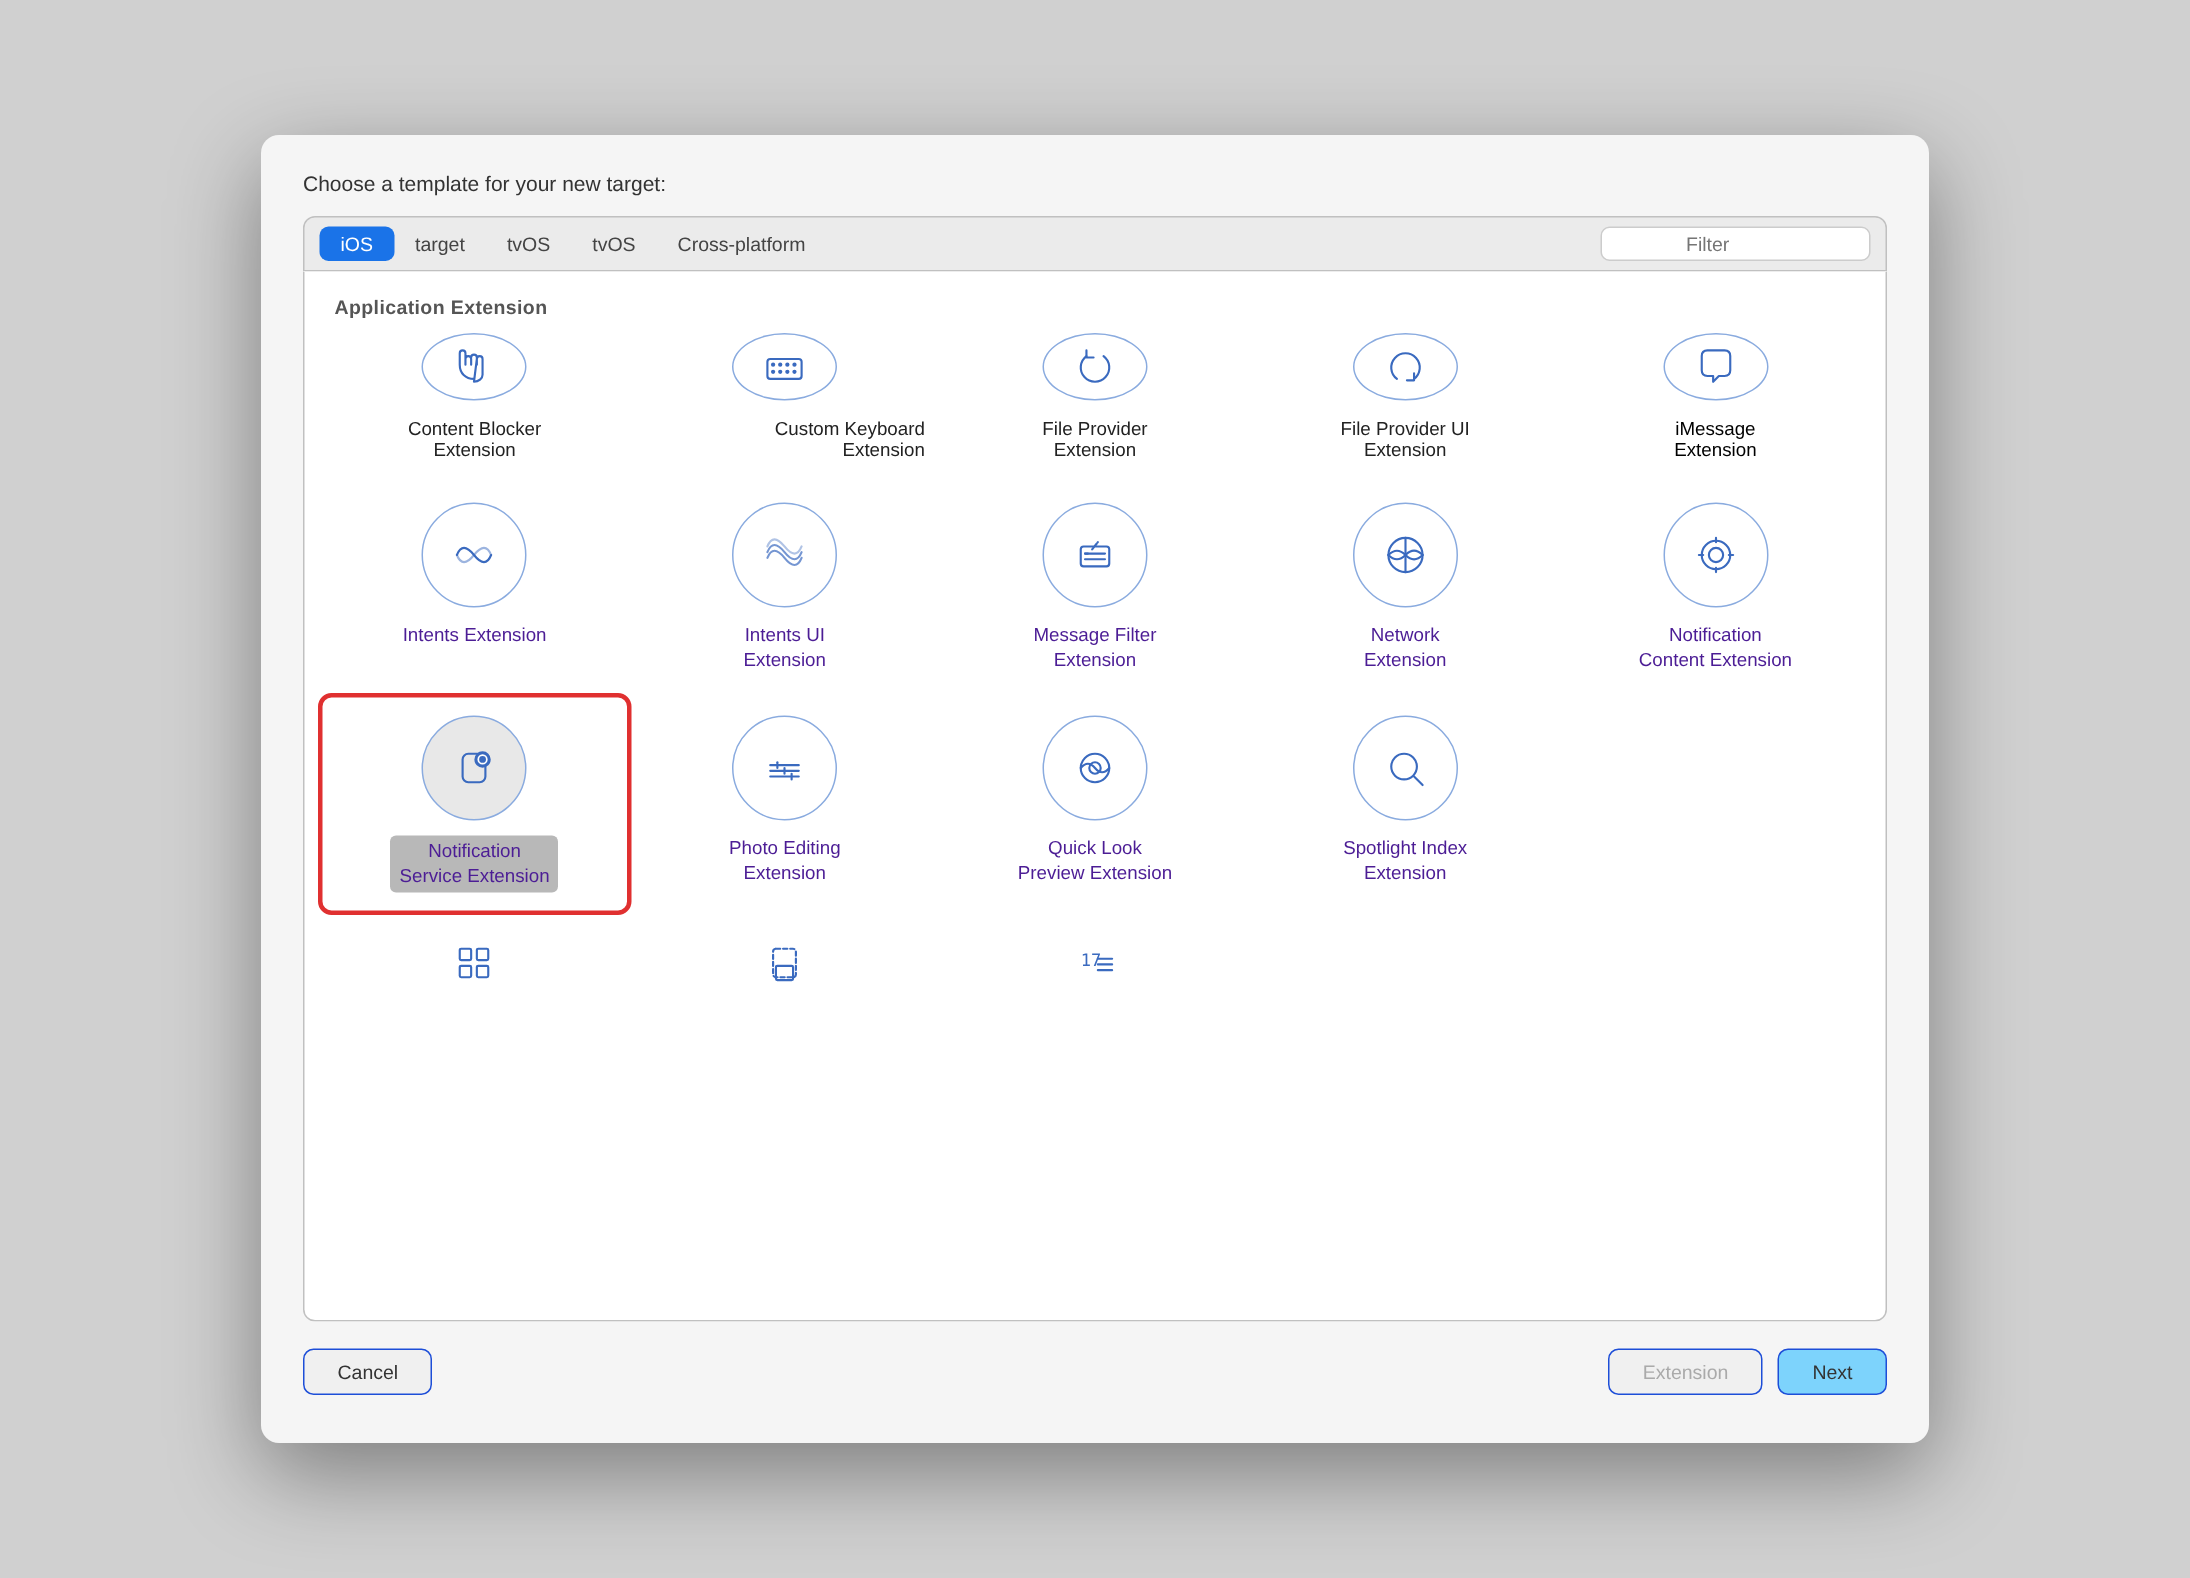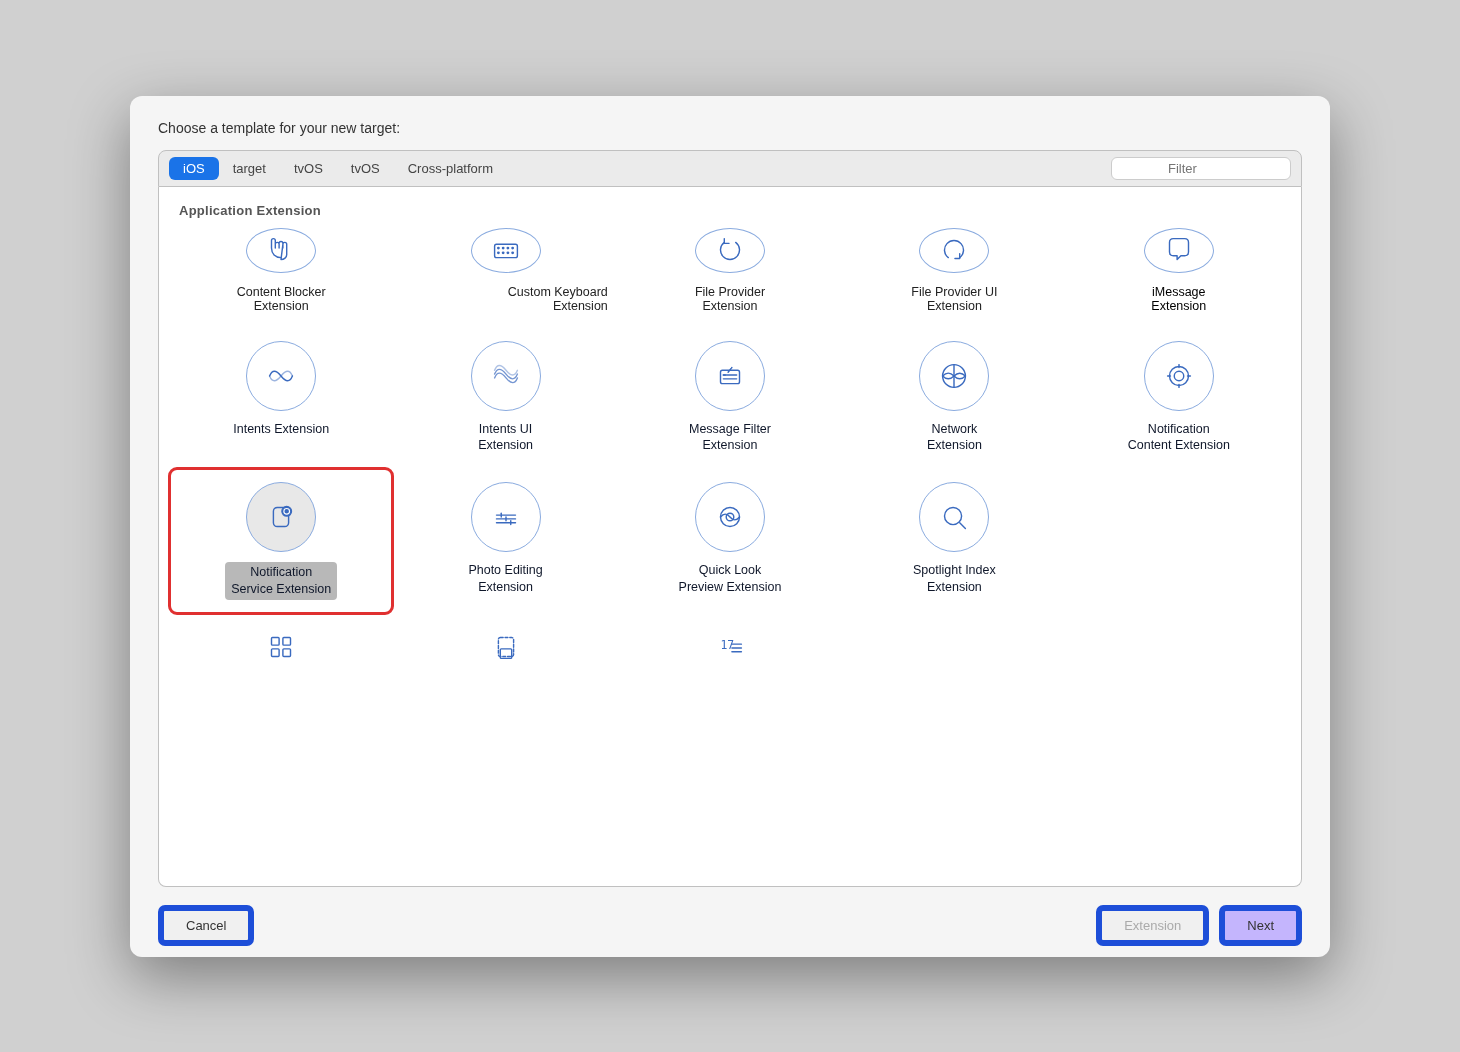--- a/index.html
+++ b/index.html
@@ -9,22 +9,22 @@
       display: flex;
       justify-content: center;
       align-items: center;
       min-height: 100vh;
       padding: 20px;
     }
     .dialog {
       background: #f5f5f5;
       border-radius: 12px;
       box-shadow: 0 20px 60px rgba(0,0,0,0.4);
-      width: 1200px;
-      padding: 24px 28px 11px 28px;
+      width: 1112px;
+      padding: 24px 28px 32px 28px;
     }
     .dialog-title {
       font-size: 14px;
       color: #333;
       margin-bottom: 14px;
     }
     .tabs-bar {
       display: flex;
       align-items: center;
       border: 1px solid #c0c0c0;
@@ -104,21 +104,21 @@
       align-items: center;
       justify-content: center;
       margin-bottom: 10px;
       background: #fff;
     }
     .grid-item.selected .icon-wrap {
       background: #e8e8e8;
     }
     .grid-item .item-label {
       font-size: 12.5px;
-      color: #0f172a;
+      color: #4c1d95;
       text-align: center;
       line-height: 1.35;
     }
     .grid-item.selected .item-label {
       background: #b8b8b8;
       border-radius: 4px;
       padding: 2px 6px;
     }
     svg.icon {
       width: 38px;
@@ -131,33 +131,33 @@
     }
     .footer {
       display: flex;
       justify-content: space-between;
       align-items: center;
       margin-top: 18px;
     }
     .footer-btn {
       padding: 7px 22px;
       border-radius: 7px;
-      border: 6px solid #1d4ed8;
+      border: 1px solid #1d4ed8;
       background: #f0f0f0;
       font-size: 13px;
       color: #333;
       cursor: pointer;
     }
     .footer-btn.disabled {
       color: #aaa;
       cursor: default;
     }
     .footer-right { display: flex; gap: 10px; }
     .footer-btn.primary {
-      background: #c4b5fd;
+      background: #7dd3fc;
       color: #333;
     }
     
     .partial-row {
       display: grid;
       grid-template-columns: repeat(5, 1fr);
       padding: 0 10px;
       overflow: hidden;
       max-height: 60px;
     }

